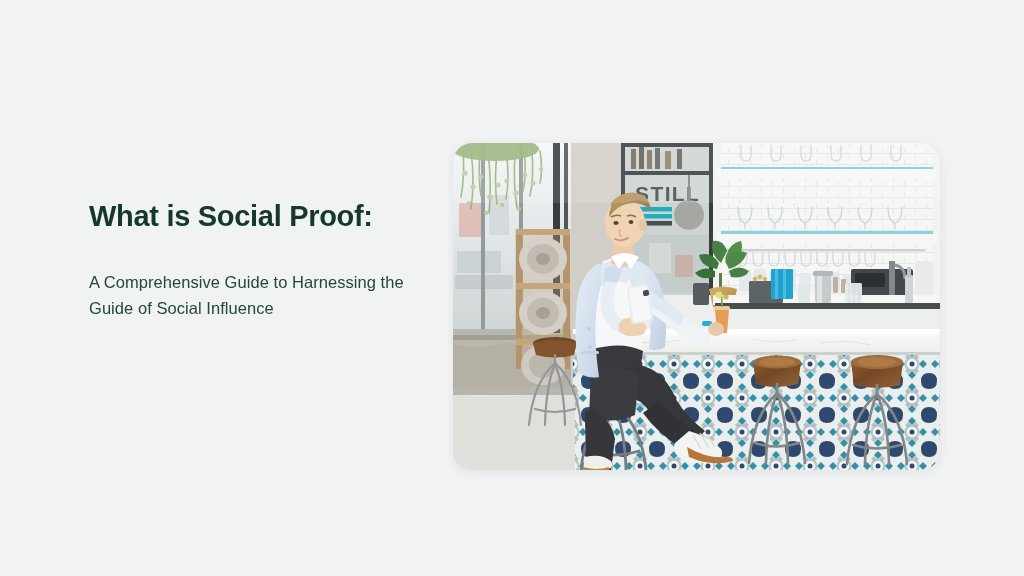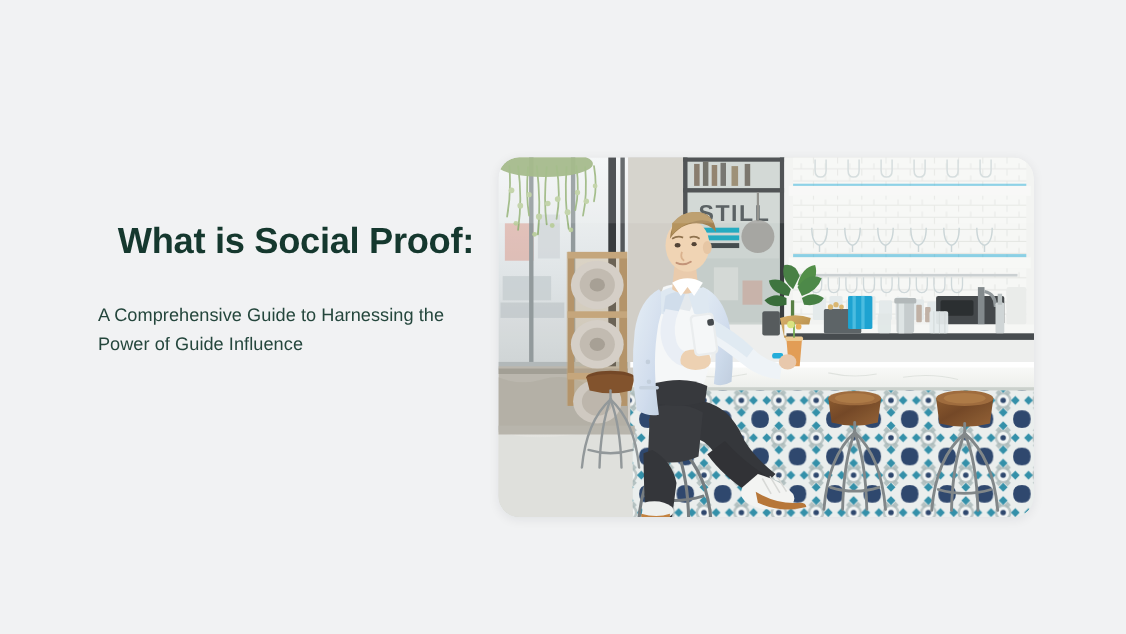--- a/index.html
+++ b/index.html
@@ -13,27 +13,26 @@
     position:absolute; inset:0;
     background:#f1f2f3;
   }
   
   .text-col {
     position:absolute;
     left:89px; top:200px;
     width:360px;
   }
   .headline {
-    font-size:33px;
+    font-size:29px;
     font-weight:bold;
     line-height:1.15;
     letter-spacing:-0.3px;
     color:#15382e;
     white-space:nowrap;
-    text-align:center;
   }
   .subhead {
     margin-top:37px;
     font-size:16.5px;
     font-weight:400;
     line-height:1.55;
     color:#24463c;
     letter-spacing:0.05px;
     max-width:345px;
   }
@@ -50,21 +49,21 @@
   }
   .photo-card svg { display:block; width:100%; height:100%; }
 </style>
 </head>
 <body>
 
 <div class="slide">
 
   <div class="text-col">
     <h1 class="headline">What is Social Proof:</h1>
-    <p class="subhead">A Comprehensive Guide to Harnessing the Power of Guide Influence</p>
+    <p class="subhead">A Comprehensive Guide to Harnessing the Guide of Social Influence</p>
   </div>
 
   <div class="photo-card">
     <svg viewBox="0 0 487 327" preserveAspectRatio="xMidYMid slice">
       <defs>
 
         <pattern id="moroccan" x="0" y="0" width="34" height="34" patternUnits="userSpaceOnUse">
           <rect width="34" height="34" fill="#e8edec"></rect>
           <g>
 

